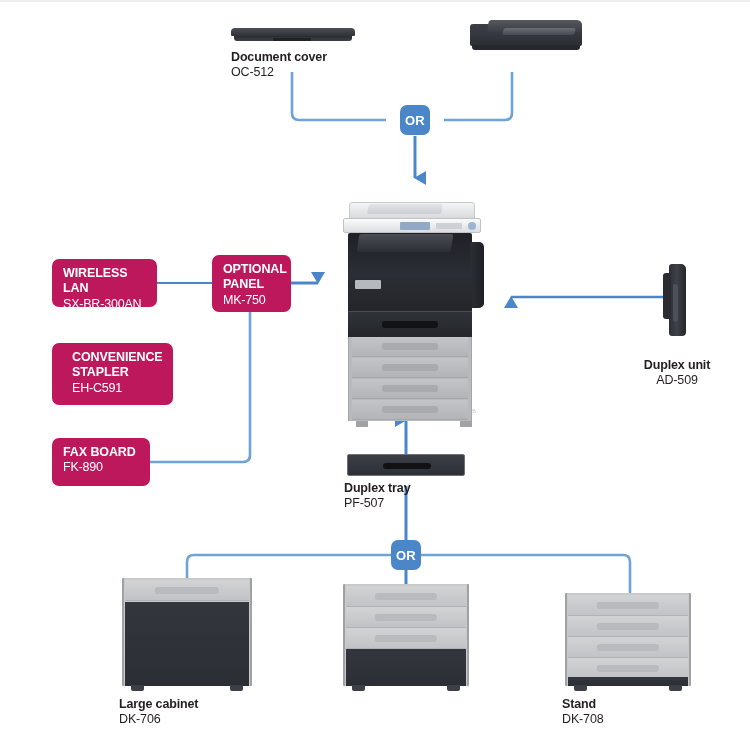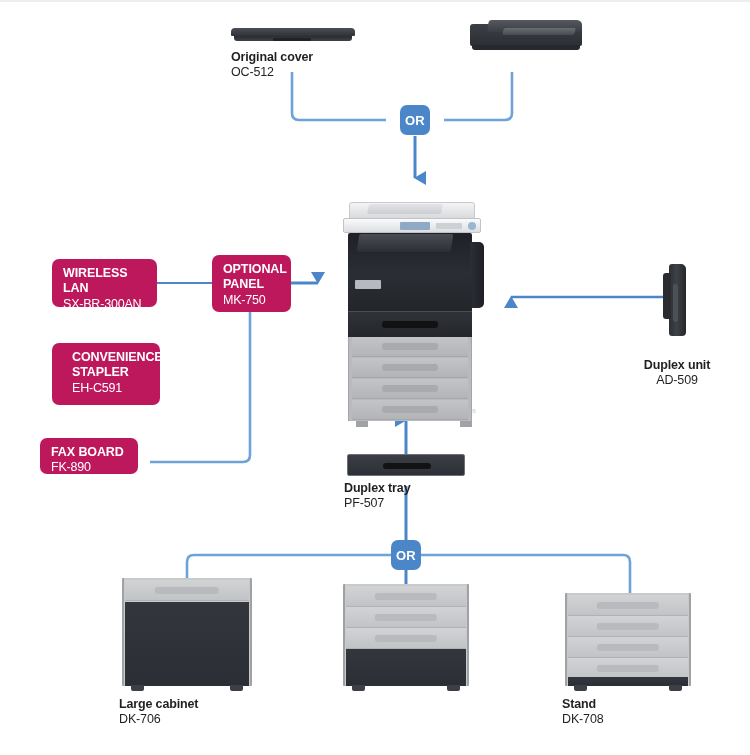--- a/index.html
+++ b/index.html
@@ -392,21 +392,21 @@
 
   <div class="orbadge" style="left:400px; top:105px;">OR</div>
   <div class="orbadge" style="left:391px; top:540px;">OR</div>
 
   <div class="dev" style="left:231px; top:28px; width:124px; height:14px;">
     <div class="oc-top"></div>
     <div class="oc-bot"></div>
     <div class="oc-notch"></div>
   </div>
   <div class="cap" style="left:231px; top:50px;">
-    <span class="c1">Original cover</span>
+    <span class="c1">Document cover</span>
     <span class="c2">OC-512</span>
   </div>
 
   <div class="dev" style="left:470px; top:20px; width:112px; height:32px;">
     <div class="df-body"></div>
     <div class="df-lid"></div>
     <div class="df-tray"></div>
     <div class="df-base"></div>
   </div>
 
@@ -449,27 +449,27 @@
     <span class="t1">WIRELESS LAN</span>
     <span class="t2">SX-BR-300AN</span>
   </div>
 
   <div class="obox" style="left:212px; top:255px; width:79px; height:57px;">
     <span class="t1">OPTIONAL
 PANEL</span>
     <span class="t2">MK-750</span>
   </div>
 
-  <div class="obox" style="left:52px; top:343px; width:108px; height:62px;padding-left:20px;">
+  <div class="obox" style="left:52px; top:343px; width:121px; height:62px;padding-left:20px;">
     <span class="t1">CONVENIENCE
 STAPLER</span>
     <span class="t2">EH-C591</span>
   </div>
 
-  <div class="obox" style="left:40px; top:438px; width:98px; height:36px;">
+  <div class="obox" style="left:52px; top:438px; width:98px; height:48px;">
     <span class="t1">FAX BOARD</span>
     <span class="t2">FK-890</span>
   </div>
 
   <div class="dev" style="left:663px; top:264px; width:28px; height:76px;">
     <div class="du-main"></div>
     <div class="du-tab"></div>
     <div class="du-hl"></div>
   </div>
   <div class="cap center" style="left:613px; top:358px; width:128px;">

